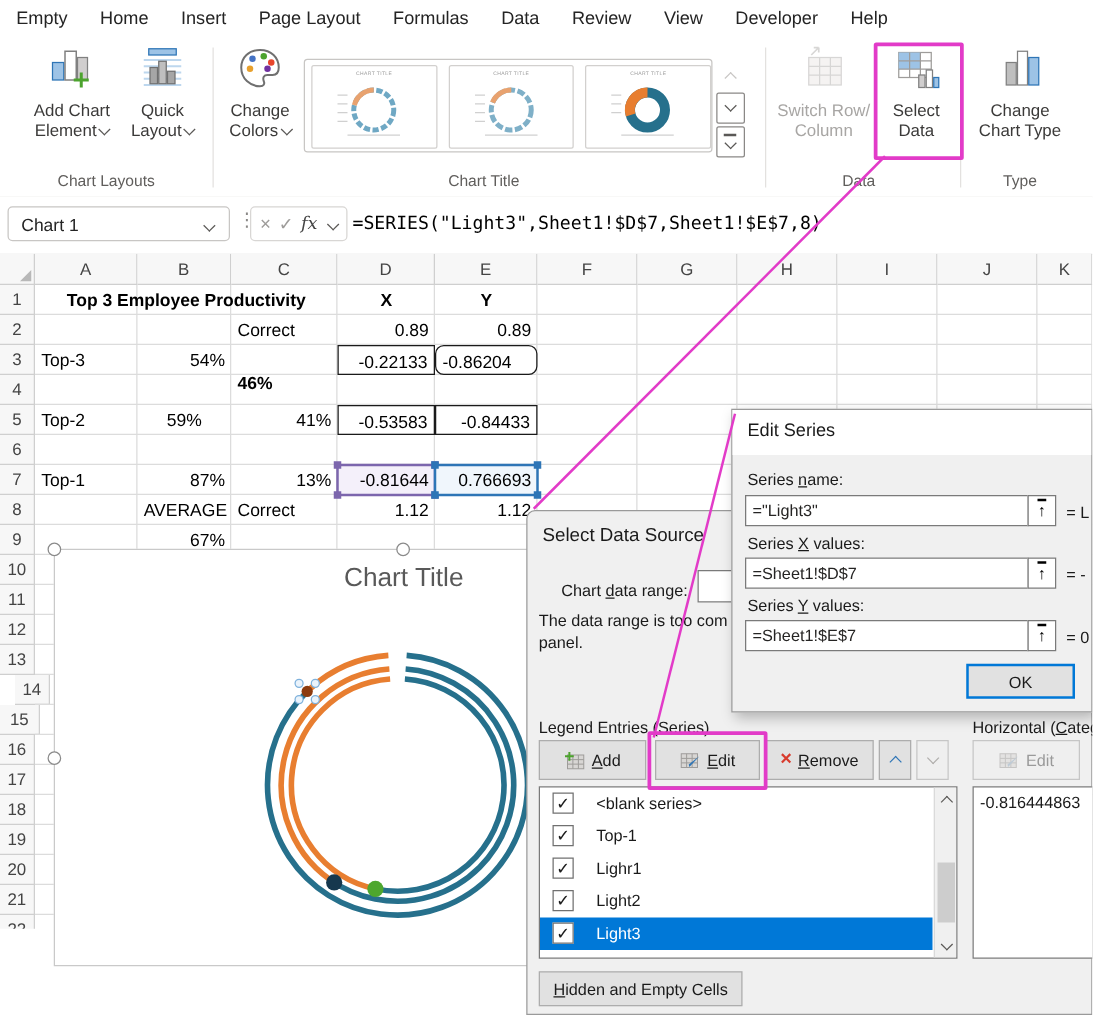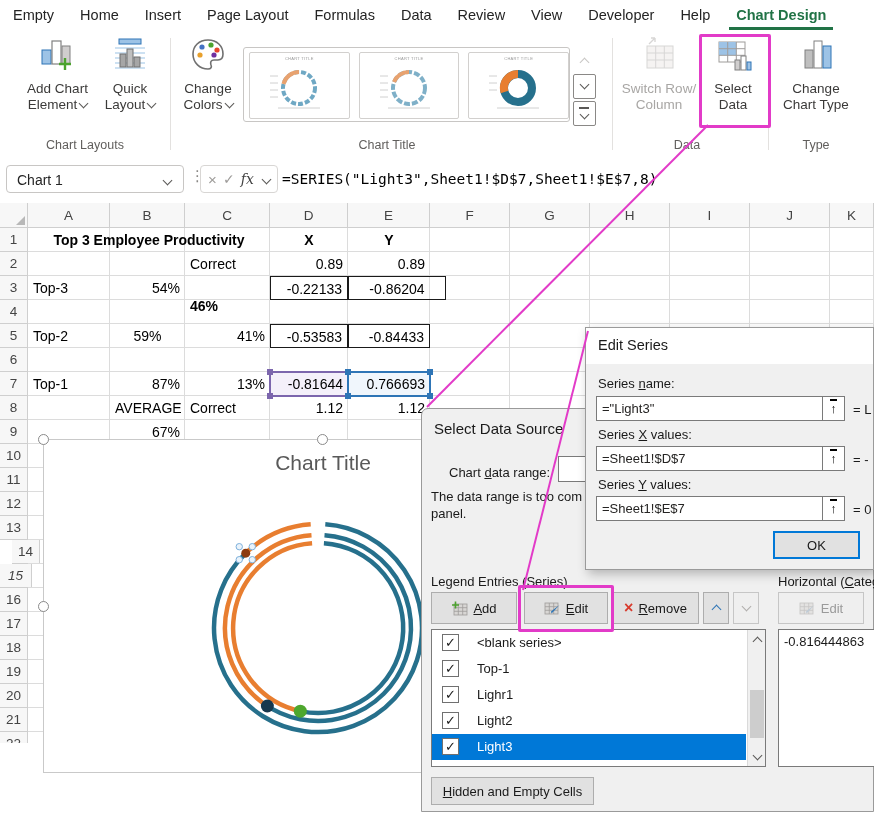--- a/index.html
+++ b/index.html
@@ -90,21 +90,20 @@
       <div class="menu-item">Empty</div>
       <div class="menu-item">Home</div>
       <div class="menu-item">Insert</div>
       <div class="menu-item">Page Layout</div>
       <div class="menu-item">Formulas</div>
       <div class="menu-item">Data</div>
       <div class="menu-item">Review</div>
       <div class="menu-item">View</div>
       <div class="menu-item">Developer</div>
       <div class="menu-item">Help</div>
-      <div class="menu-item active">Chart Design</div>
     </div>
 
   <div id="ribbon" class="abs">
     <div class="rbtn" style="left:20px;top:6px;width:75px;">
       <svg width="38" height="38" viewBox="0 0 38 38">
         <rect x="3" y="14" width="9" height="14" fill="#9DC3E6" stroke="#2E75B6" stroke-width="1"></rect>
         <rect x="13" y="5" width="9" height="23" fill="#fff" stroke="#808080" stroke-width="1.2"></rect>
         <rect x="23" y="10" width="8" height="18" fill="#D0CECE" stroke="#808080" stroke-width="1"></rect>
         <path d="M20 28 h12 M26 22 v12" stroke="#4CA32E" stroke-width="2.4"></path>
       </svg>
@@ -272,21 +271,21 @@
       <div class="rowhead" style="left: 0px; top: 241px; width: 28px; height: 24px; line-height: 24px;">10</div>
       <div class="gridh" style="top: 264px; width: 846px;"></div>
       <div class="rowhead" style="left: 0px; top: 265px; width: 28px; height: 24px; line-height: 24px;">11</div>
       <div class="gridh" style="top: 288px; width: 846px;"></div>
       <div class="rowhead" style="left: 0px; top: 289px; width: 28px; height: 24px; line-height: 24px;">12</div>
       <div class="gridh" style="top: 312px; width: 846px;"></div>
       <div class="rowhead" style="left: 0px; top: 313px; width: 28px; height: 24px; line-height: 24px;">13</div>
       <div class="gridh" style="top: 336px; width: 846px;"></div>
       <div class="rowhead" style="left: 12px; top: 337px; width: 28px; height: 24px; line-height: 24px;">14</div>
       <div class="gridh" style="top: 360px; width: 846px;"></div>
-      <div class="rowhead" style="left: 0px; top: 361px; width: 32px; height: 24px; line-height: 24px; font-style: italic;">15</div>
+      <div class="rowhead" style="left: 0px; top: 361px; width: 32px; height: 24px; line-height: 24px;">15</div>
       <div class="gridh" style="top: 384px; width: 846px;"></div>
       <div class="rowhead" style="left: 0px; top: 385px; width: 28px; height: 24px; line-height: 24px;">16</div>
       <div class="gridh" style="top: 408px; width: 846px;"></div>
       <div class="rowhead" style="left: 0px; top: 409px; width: 28px; height: 24px; line-height: 24px;">17</div>
       <div class="gridh" style="top: 432px; width: 846px;"></div>
       <div class="rowhead" style="left: 0px; top: 433px; width: 28px; height: 24px; line-height: 24px;">18</div>
       <div class="gridh" style="top: 456px; width: 846px;"></div>
       <div class="rowhead" style="left: 0px; top: 457px; width: 28px; height: 24px; line-height: 24px;">19</div>
       <div class="gridh" style="top: 480px; width: 846px;"></div>
       <div class="rowhead" style="left: 0px; top: 481px; width: 28px; height: 24px; line-height: 24px;">20</div>
@@ -308,21 +307,21 @@
       <div class="cell" style="left: 28px; top: 25px; width: 242px; height: 24px; text-align: center; font-weight: bold;">Top 3 Employee Productivity</div>
       <div class="cell" style="left: 270px; top: 25px; width: 78px; height: 24px; text-align: center; font-weight: bold;">X</div>
       <div class="cell" style="left: 348px; top: 25px; width: 82px; height: 24px; text-align: center; font-weight: bold;">Y</div>
       <div class="cell" style="left: 185px; top: 49px; width: 85px; height: 24px; text-align: left;">Correct</div>
       <div class="cell" style="left: 270px; top: 49px; width: 78px; height: 24px; text-align: right;">0.89</div>
       <div class="cell" style="left: 348px; top: 49px; width: 82px; height: 24px; text-align: right;">0.89</div>
       <div class="cell" style="left: 28px; top: 73px; width: 82px; height: 24px; text-align: left;">Top-3</div>
       <div class="cell" style="left: 110px; top: 73px; width: 75px; height: 24px; text-align: right;">54%</div>
       <div class="cell" style="left: 185px; top: 91px; width: 85px; height: 24px;  font-weight: bold;">46%</div>
       <div class="cell frame" style="left: 270px; top: 73px; width: 78px; height: 24px; text-align: right;">-0.22133</div>
-      <div class="cell frame" style="left: 348px; top: 73px; width: 98px; height: 24px; text-align: center;">-0.86204</div>
+      <div class="cell frame" style="left: 348px; top: 73px; width: 82px; height: 24px; text-align: left; border-radius: 7px;">-0.86204</div>
       <div class="cell" style="left: 28px; top: 121px; width: 82px; height: 24px; text-align: left;">Top-2</div>
       <div class="cell" style="left: 110px; top: 121px; width: 75px; height: 24px; text-align: center;">59%</div>
       <div class="cell" style="left: 185px; top: 121px; width: 85px; height: 24px; text-align: right;">41%</div>
       <div class="cell frame" style="left: 270px; top: 121px; width: 78px; height: 24px; text-align: right;">-0.53583</div>
       <div class="cell frame" style="left: 348px; top: 121px; width: 82px; height: 24px; text-align: right;">-0.84433</div>
       <div class="cell" style="left: 28px; top: 169px; width: 82px; height: 24px; text-align: left;">Top-1</div>
       <div class="cell" style="left: 110px; top: 169px; width: 75px; height: 24px; text-align: right;">87%</div>
       <div class="cell" style="left: 185px; top: 169px; width: 85px; height: 24px; text-align: right;">13%</div>
       <div class="cell" style="left: 270px; top: 169px; width: 78px; height: 24px; text-align: right; background: rgb(244, 240, 250);">-0.81644</div>
       <div class="selbox" style="left: 269px; top: 168px; width: 80px; height: 26px; border: 2px solid rgb(124, 102, 173);"></div>

